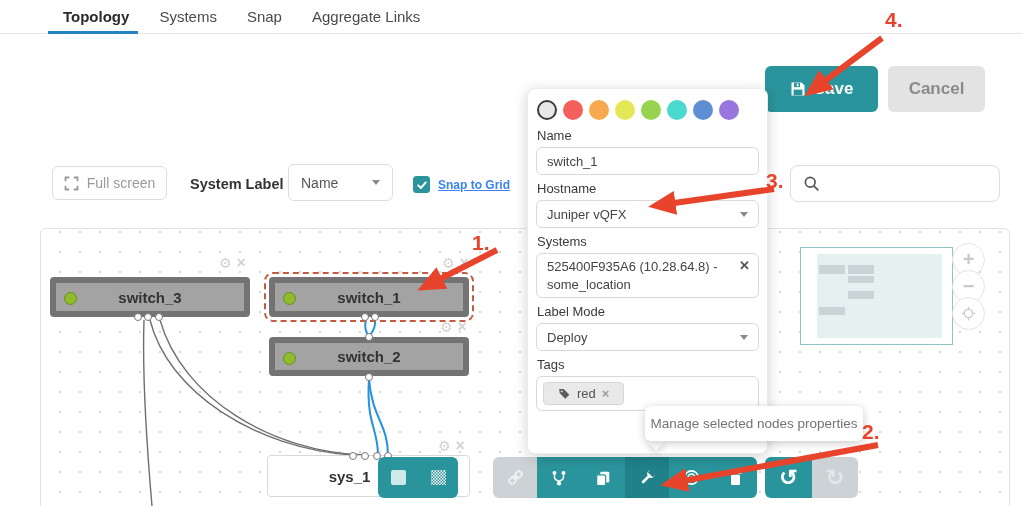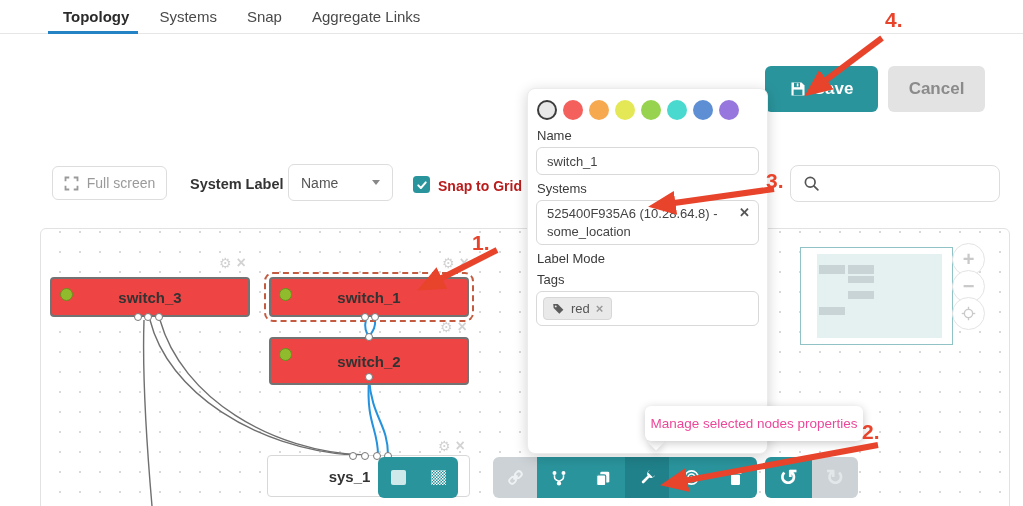--- a/index.html
+++ b/index.html
@@ -19,32 +19,32 @@
   .btn-save{position:absolute;left:765px;top:66px;width:113px;height:46px;background:#2a949c;border:none;border-radius:6px;color:#fff;font-weight:bold;font-size:17px;display:flex;align-items:center;justify-content:center;gap:8px;cursor:pointer;font-family:inherit;}
   .btn-cancel{position:absolute;left:888px;top:66px;width:97px;height:46px;background:#e3e3e3;border:none;border-radius:6px;color:#8b8b8b;font-weight:bold;font-size:17px;display:flex;align-items:center;justify-content:center;cursor:pointer;font-family:inherit;}
 
   
   .btn-fullscreen{position:absolute;left:52px;top:166px;width:115px;height:34px;background:#fff;border:1px solid #ddd;border-radius:6px;color:#9a9a9a;font-size:14px;display:flex;align-items:center;justify-content:center;gap:8px;cursor:pointer;font-family:inherit;}
   .lbl-systemlabel{position:absolute;left:190px;top:176px;font-size:14.5px;font-weight:bold;color:#333;}
   .sel{background:#fff;border:1px solid #ddd;border-radius:6px;display:flex;align-items:center;justify-content:space-between;padding:0 12px;box-sizing:border-box;color:#555;font-size:14px;cursor:pointer;}
   .sel-name{position:absolute;left:288px;top:164px;width:105px;height:37px;}
   .caret{width:0;height:0;border-left:4.5px solid transparent;border-right:4.5px solid transparent;border-top:5.5px solid #888;}
   .checkbox{position:absolute;left:413px;top:176px;width:17px;height:17px;background:#2a949c;border-radius:3.5px;display:flex;align-items:center;justify-content:center;cursor:pointer;}
-  .lbl-snap{position:absolute;left:438px;top:178px;font-size:14px;font-weight:bold;color:#b91c1c;}
+  .lbl-snap{position:absolute;left:438px;top:178px;font-size:12px;font-weight:bold;color:#3b82f6;text-decoration:underline;}
   .search-wrap{position:absolute;left:790px;top:165px;width:210px;height:37px;border:1px solid #ddd;border-radius:8px;background:#fff;display:flex;align-items:center;box-sizing:border-box;padding:0 12px;}
   .search-wrap input{border:none;outline:none;flex:1;font-size:14px;color:#555;font-family:inherit;background:transparent;}
   .search-wrap input::placeholder{color:#b3b3b3;}
 
   
   .canvas{position:absolute;left:40px;top:228px;width:970px;height:290px;border:1px solid #e2e2e2;border-radius:6px;box-sizing:border-box;background:#fff;
     background-image:radial-gradient(#d9d9d9 1.1px, transparent 1.3px);
     background-size:20px 20px;background-position:9px 13px;z-index:1;}
   svg.links{position:absolute;left:0;top:0;width:1023px;height:506px;z-index:1;pointer-events:none;}
 
-  .node{position:absolute;background:#ef4444;border:2px solid #737373;border-radius:4px;display:flex;align-items:center;justify-content:center;font-weight:bold;font-size:15px;color:#333;z-index:2;cursor:pointer;box-sizing:border-box;}
+  .node{position:absolute;background:#a3a3a3;border:6px solid #737373;border-radius:4px;display:flex;align-items:center;justify-content:center;font-weight:bold;font-size:15px;color:#333;z-index:2;cursor:pointer;box-sizing:border-box;}
   .node.sel-dashed{outline:2px dashed #c35b40;outline-offset:3px;}
   .node-white{background:#fff;border:1px solid #d8d8d8;}
   .statusdot{position:absolute;left:8px;top:9px;width:13px;height:13px;border-radius:50%;background:#8fbb2c;border:1.5px solid #67921c;box-sizing:border-box;}
   .port{position:absolute;width:8px;height:8px;border-radius:50%;background:#fff;border:1.5px solid #787878;box-sizing:border-box;z-index:3;}
   .nodectl{position:absolute;z-index:2;display:flex;gap:5px;align-items:center;color:#d2d2d2;}
   .nodectl .gear{font-size:14px;line-height:1;cursor:pointer;}
   .nodectl .x{font-size:16px;font-weight:bold;line-height:1;cursor:pointer;}
 
   
   .minimap{position:absolute;left:800px;top:247px;width:153px;height:98px;border:1.5px solid #8fc3c6;background:#fff;box-sizing:border-box;z-index:2;cursor:pointer;}
@@ -65,25 +65,25 @@
   .swatches{display:flex;gap:6px;align-items:center;margin:2px 0 8px 1px;}
   .swatch{width:20px;height:20px;border-radius:50%;cursor:pointer;box-sizing:border-box;}
   .swatch.selected{border:2px solid #3c3c3c;}
   .plabel{font-size:13px;color:#3a3a3a;margin:6px 0 4px 1px;}
   .pinput{width:100%;height:28px;border:1px solid #d9d9d9;border-radius:6px;box-sizing:border-box;padding:0 10px;font-size:13px;color:#444;font-family:inherit;outline:none;background:#fff;}
   .pselect{width:100%;height:28px;border:1px solid #d9d9d9;border-radius:6px;box-sizing:border-box;padding:0 10px;display:flex;align-items:center;justify-content:space-between;font-size:13px;color:#444;cursor:pointer;background:#fff;}
   .ptoken{width:100%;border:1px solid #d9d9d9;border-radius:6px;box-sizing:border-box;padding:4px 8px 4px 10px;font-size:13px;color:#444;display:flex;gap:12px;background:#fff;justify-content:flex-end;}
   .ptoken .txt{flex:1;word-break:break-all;line-height:1.35;}
   .ptoken .tok-x{color:#555;font-weight:bold;cursor:pointer;font-size:13px;}
   .tagsbox{width:100%;min-height:34px;border:1px solid #d9d9d9;border-radius:6px;box-sizing:border-box;padding:5px 6px;background:#fff;}
-  .chip{display:inline-flex;align-items:center;gap:6px;background:#e9e9e9;border:1px solid #d7d7d7;border-radius:4px;padding:3px 8px;font-size:13px;color:#555;}
+  .chip{display:inline-flex;align-items:center;gap:6px;background:#e9e9e9;border:1px solid #d7d7d7;border-radius:4px;padding:3px 14px;font-size:13px;color:#555;}
   .chip .chip-x{color:#9a9a9a;font-weight:bold;cursor:pointer;}
 
   
-  .tooltip{position:absolute;left:645px;top:406px;width:218px;height:35px;background:#fff;border-radius:6px;box-shadow:0 2px 10px rgba(0,0,0,.22);z-index:6;display:flex;align-items:center;justify-content:center;font-size:13.5px;color:#ec4899;}
+  .tooltip{position:absolute;left:645px;top:406px;width:218px;height:35px;background:#fff;border-radius:6px;box-shadow:0 2px 10px rgba(0,0,0,.22);z-index:6;display:flex;align-items:center;justify-content:center;font-size:13.5px;color:#737373;}
   .tooltip-caret{position:absolute;left:650px;top:436px;width:12px;height:12px;background:#fff;transform:rotate(45deg);box-shadow:3px 3px 6px rgba(0,0,0,.12);z-index:6;}
 
   
   svg.arrows{position:absolute;left:0;top:0;width:1023px;height:506px;z-index:9;pointer-events:none;}
   .anno{position:absolute;color:#e8432b;font-weight:bold;font-size:21px;z-index:9;pointer-events:none;}
 </style>
 </head>
 <body>
 
 <div class="tabbar">
@@ -157,21 +157,21 @@
 </svg>
 
 <div class="node" style="left:50px;top:277px;width:200px;height:40px;">
   <span class="statusdot"></span>
   <span>switch_3</span>
 </div>
 <div class="node sel-dashed" style="left:269px;top:277px;width:200px;height:40px;">
   <span class="statusdot"></span>
   <span>switch_1</span>
 </div>
-<div class="node" style="left:269px;top:337px;width:200px;height:48px;">
+<div class="node" style="left:269px;top:337px;width:200px;height:39px;">
   <span class="statusdot"></span>
   <span>switch_2</span>
 </div>
 <div class="node node-white" style="left:267px;top:455px;width:203px;height:42px;padding-right:38px;">
   <span>sys_1</span>
 </div>
 
 <div class="nodectl" style="left:219px;top:255px;">
   <span class="gear">⚙</span>
     <span class="x">×</span>
@@ -306,29 +306,38 @@
     <div class="swatch" style="background: rgb(228, 232, 86);"></div>
     <div class="swatch" style="background: rgb(151, 211, 79);"></div>
     <div class="swatch" style="background: rgb(73, 217, 207);"></div>
     <div class="swatch" style="background: rgb(94, 143, 213);"></div>
     <div class="swatch" style="background: rgb(151, 119, 221);"></div>
   </div>
 
   <div class="plabel">Name</div>
   <input class="pinput" value="switch_1" style="">
 
-
+  <div class="plabel">Hostname</div>
+
+  <div class="pselect">
+    <span>Juniper vQFX</span>
+    <span class="caret"></span>
+  </div>
 
   <div class="plabel">Systems</div>
   <div class="ptoken">
     <span class="txt">525400F935A6 (10.28.64.8) - some_location</span>
     <span class="tok-x">✕</span>
   </div>
 
   <div class="plabel">Label Mode</div>
+  <div class="pselect">
+    <span>Deploy</span>
+    <span class="caret"></span>
+  </div>
 
   <div class="plabel">Tags</div>
   <div class="tagsbox">
     <span class="chip">
       <svg width="13" height="13" viewBox="0 0 16 16">
           <path d="M1.5 2.5 h5.5 l7 7 -5 5 -7 -7 z" fill="#5c5c5c"></path>
           <circle cx="4.6" cy="5.4" r="1.2" fill="#e9e9e9"></circle>
         </svg>
       <span>red</span>
       <span class="chip-x">×</span>

